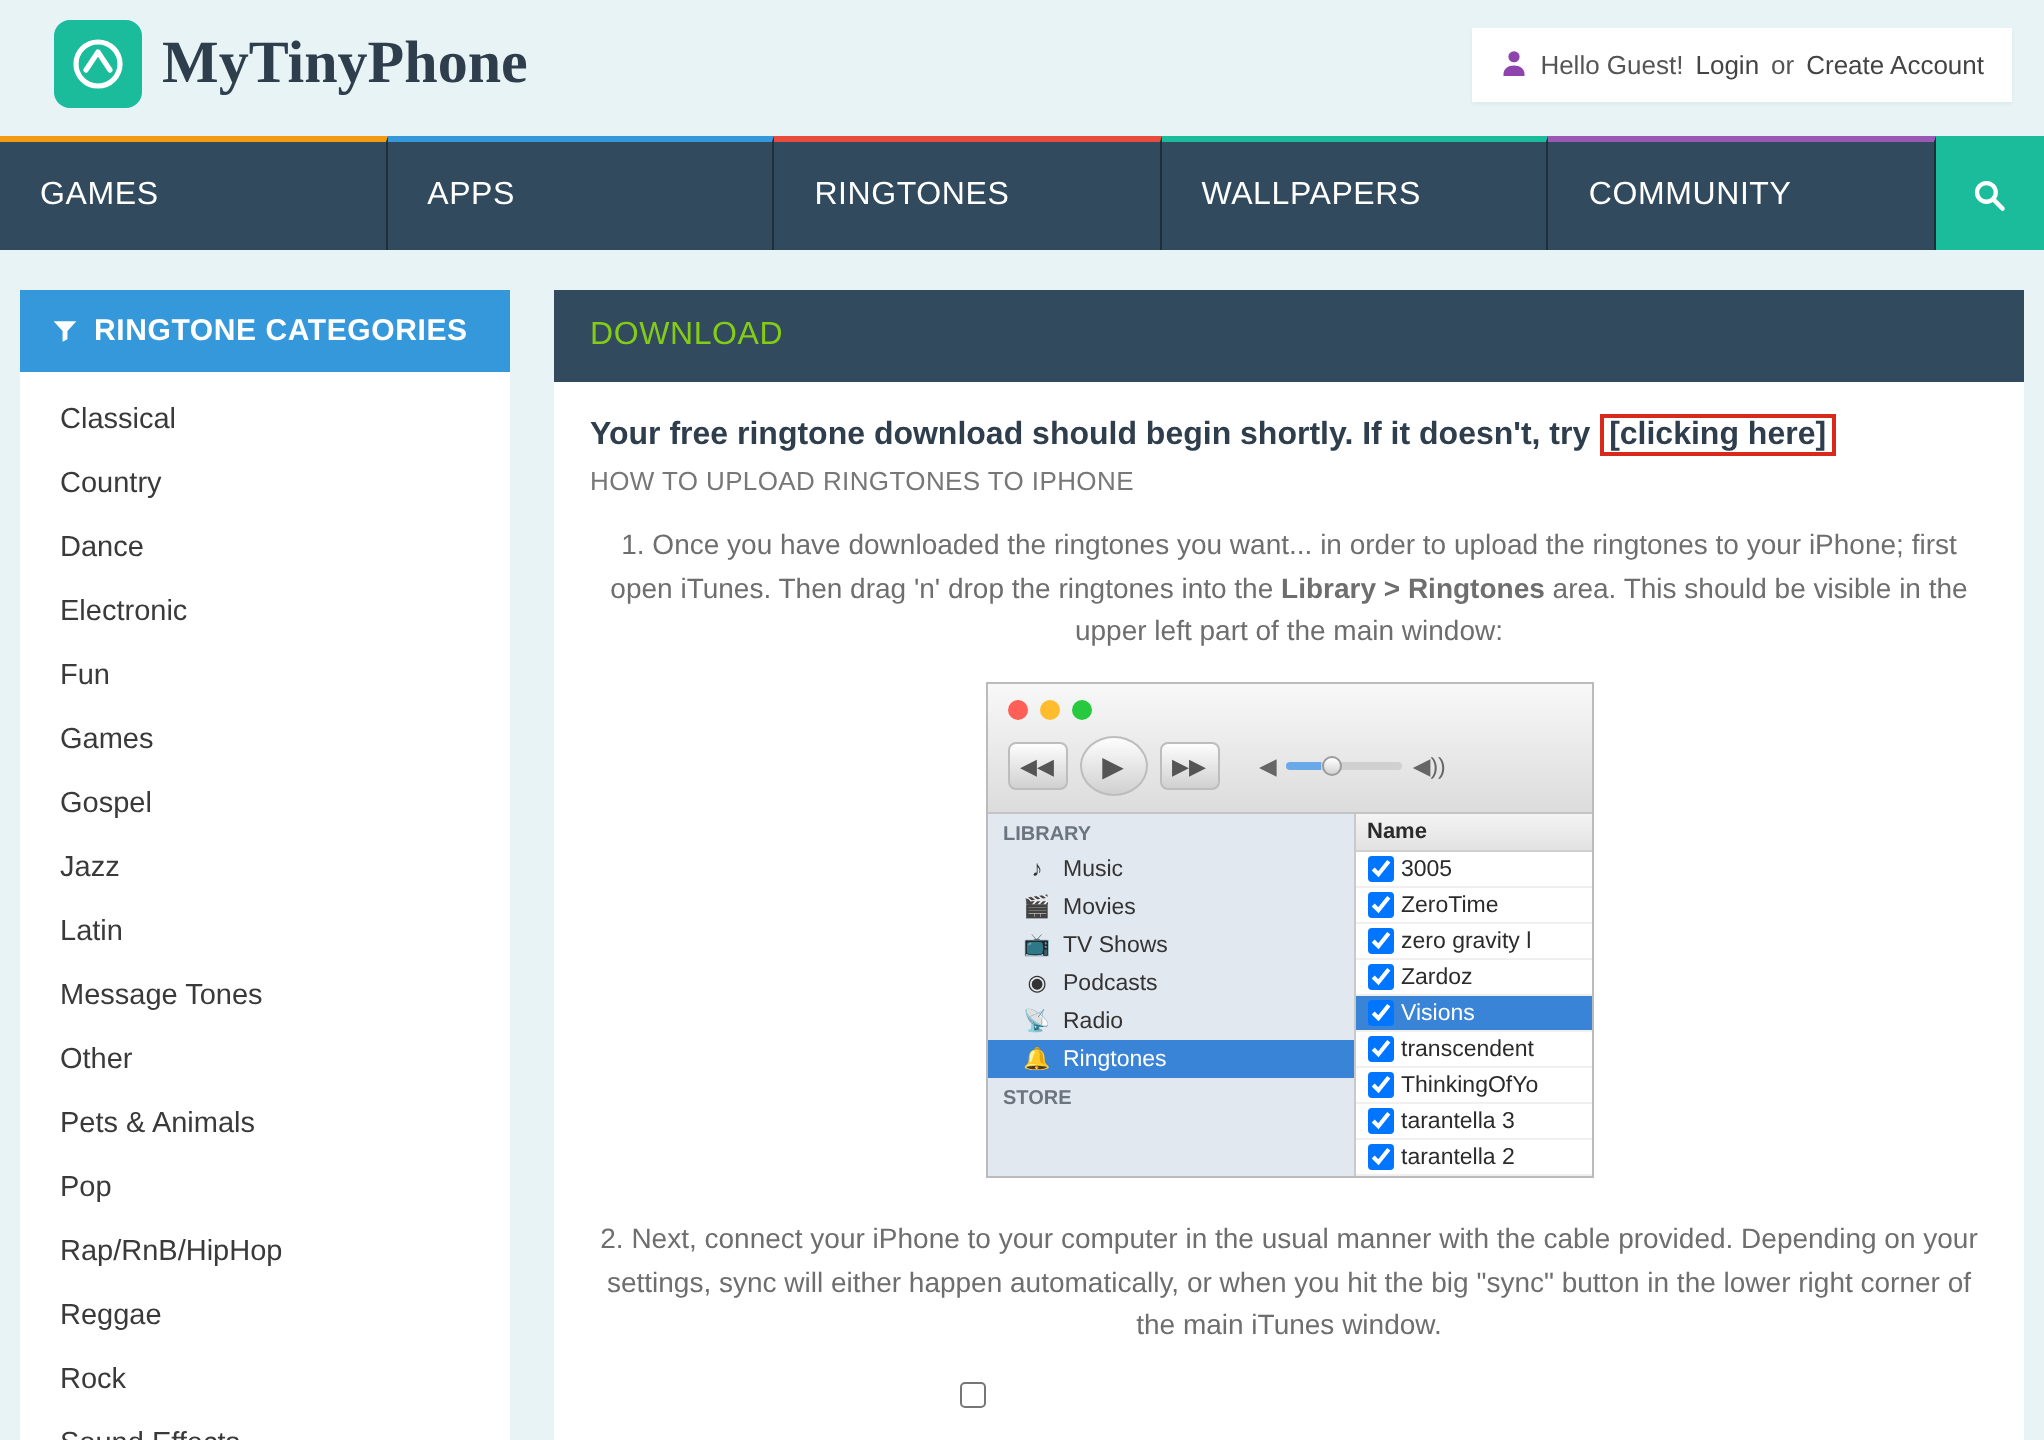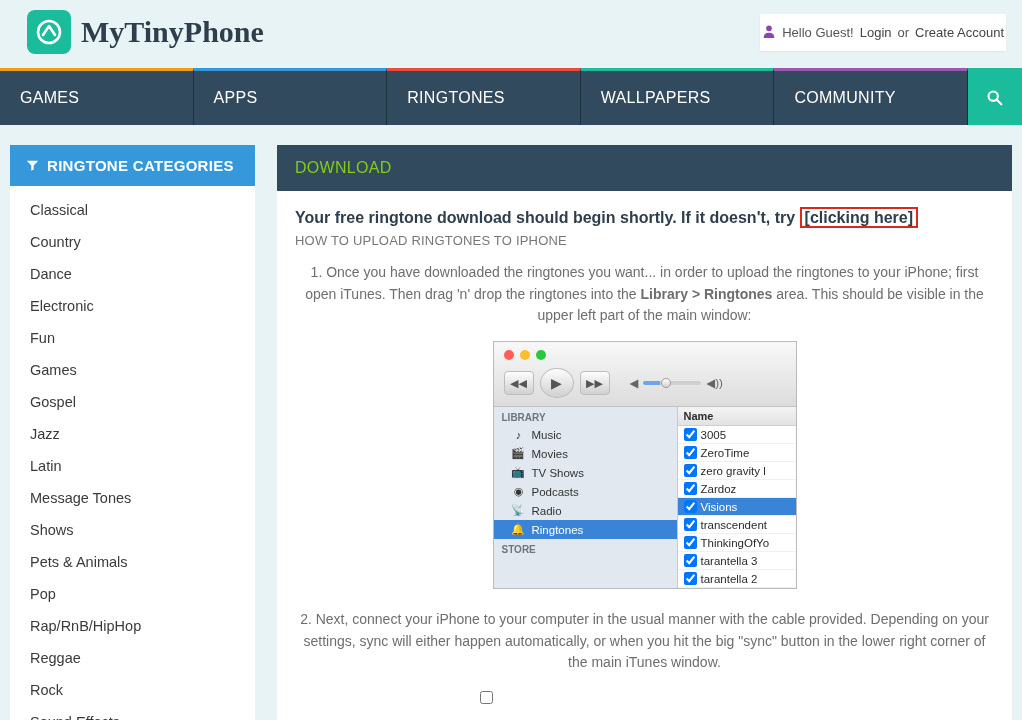--- a/index.html
+++ b/index.html
@@ -3,21 +3,21 @@
 <meta charset="utf-8">
 <style>
   * { margin:0; padding:0; box-sizing:border-box; }
   body { font-family:"Segoe UI", Arial, sans-serif; background:#e7f3f4; color:#333; width:1022px; }
   
   .topbar { display:flex; align-items:center; justify-content:space-between; padding:10px 16px 14px; }
   .brand { display:flex; align-items:center; gap:10px;padding-left:11px; }
   .brand-logo { width:44px; height:44px; border-radius:8px; background:#1abc9c; display:flex; align-items:center; justify-content:center; }
   .brand-logo svg { display:block; }
   .brand-name { font-family:"Trebuchet MS","Comic Sans MS",cursive; font-size:30px; font-weight:700; color:#2f3e4d; }
-  .usergreet { background:#fff; padding:10px 2px; font-size:13px; color:#555; display:flex; align-items:center; gap:6px; box-shadow:0 1px 2px rgba(0,0,0,0.05); }
+  .usergreet { background:#fff; padding:10px 14px; font-size:13px; color:#555; display:flex; align-items:center; gap:6px; box-shadow:0 1px 2px rgba(0,0,0,0.05); }
   .usergreet .user-icon { color:#8e44ad; }
   .usergreet a { color:#444; text-decoration:none; }
   
   .nav { display:flex; }
   .nav-item { flex:1; background:#324a5e; color:#fff; font-size:16px; letter-spacing:0.3px; padding:18px 0 18px 20px; border-right:1px solid #1e2f3c; border-top:3px solid transparent; cursor:pointer; }
   .nav-item:first-child { border-top-color:#f39c12; }
   .nav-item:nth-child(2){ border-top-color:#3498db; }
   .nav-item:nth-child(3){ border-top-color:#e74c3c; }
   .nav-item:nth-child(4){ border-top-color:#1abc9c; }
   .nav-item:nth-child(5){ border-top-color:#9b59b6; }
@@ -120,21 +120,21 @@
       <li>Classical</li>
       <li>Country</li>
       <li>Dance</li>
       <li>Electronic</li>
       <li>Fun</li>
       <li>Games</li>
       <li>Gospel</li>
       <li>Jazz</li>
       <li>Latin</li>
       <li>Message Tones</li>
-      <li>Shows</li>
+      <li>Other</li>
       <li>Pets &amp; Animals</li>
       <li>Pop</li>
       <li>Rap/RnB/HipHop</li>
       <li>Reggae</li>
       <li>Rock</li>
       <li>Sound Effects</li>
     </ul>
   </aside>
 
   <section class="content">

